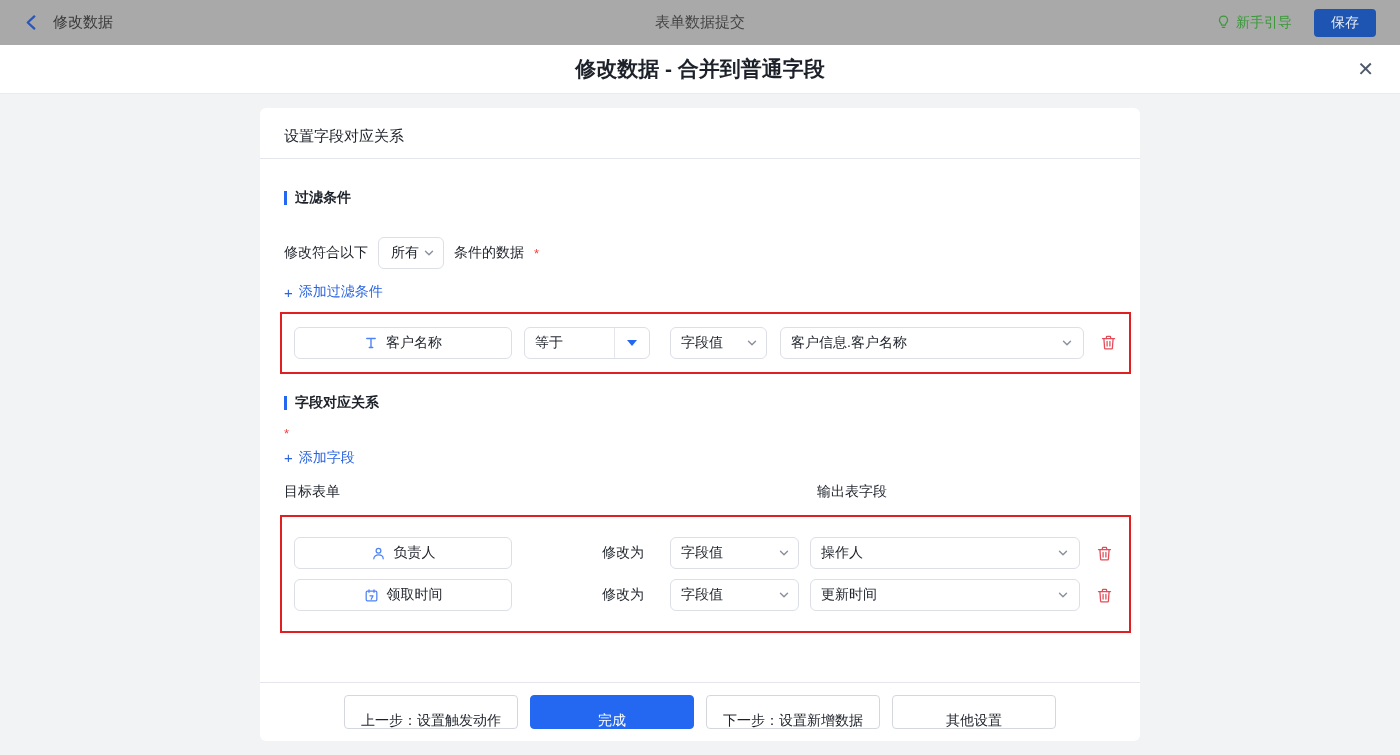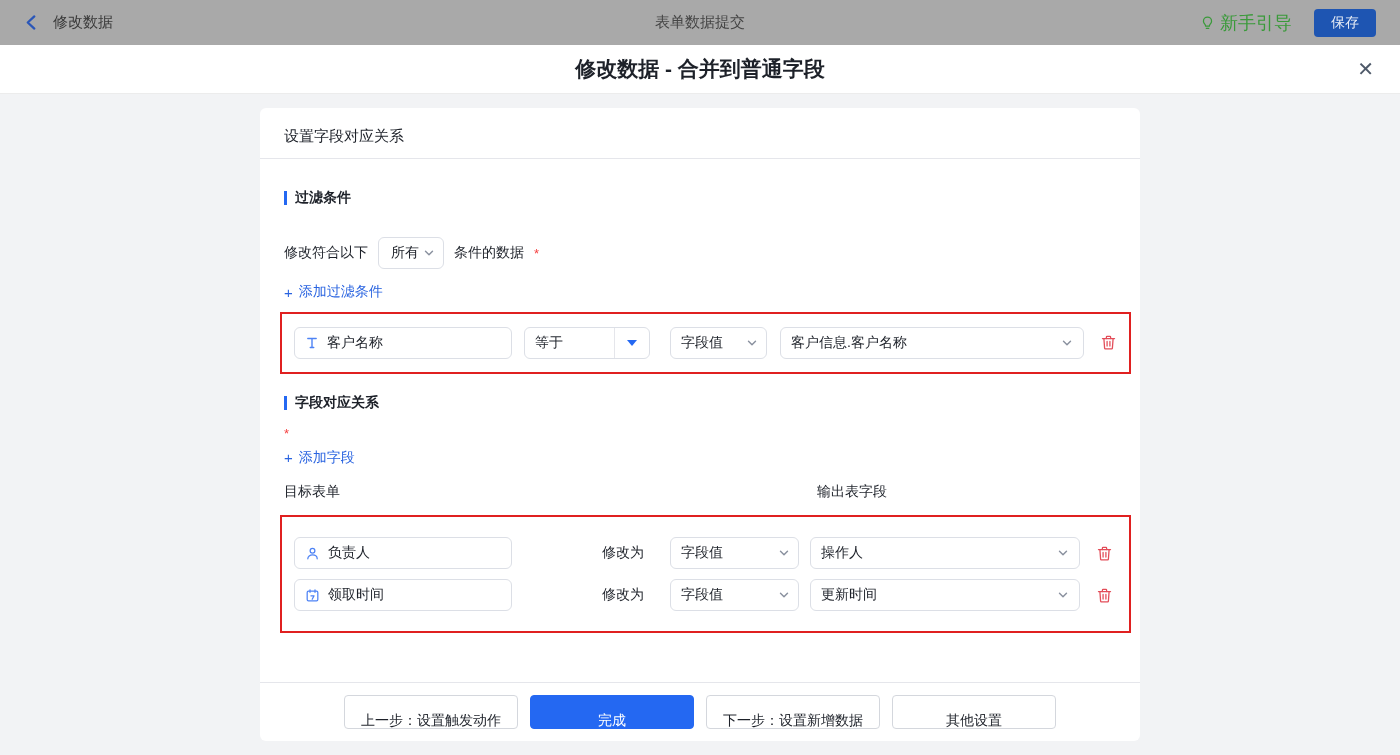--- a/index.html
+++ b/index.html
@@ -5,21 +5,21 @@
   * { margin:0; padding:0; box-sizing:border-box; }
   html,body { width:1400px; height:755px; font-family:"Liberation Sans","DejaVu Sans",sans-serif; background:#f2f3f5; overflow:hidden; }
 
   
   .topbar { height:45px; background:#a9a9a9; display:flex; align-items:center; padding:0 24px; position:relative; }
   .topbar-back { display:flex; align-items:center; gap:14px; cursor:pointer; }
   .back-icon { display:flex; align-items:center; }
   .topbar-back-label { font-size:15px; color:#3a3a3a; }
   .topbar-center { position:absolute; left:50%; transform:translateX(-50%); font-size:15px; color:#454545; }
   .topbar-right { margin-left:auto; display:flex; align-items:center; gap:22px; }
-  .guide-link { display:flex; align-items:center; gap:5px; font-size:18px; color:#3a9a3a; cursor:pointer; }
+  .guide-link { display:flex; gap:5px; font-size:14px; color:#3a9a3a; cursor:pointer; }
   .save-btn { width:62px; height:28px; border:none; border-radius:4px; background:#1e55b2; color:#e8edf5; font-size:14px; cursor:pointer; font-family:inherit; }
 
   
   .dialog-header { height:49px; background:#ffffff; display:flex; align-items:center; justify-content:center; position:relative; border-bottom:1px solid #ececec; }
   .dialog-title { font-size:21px; font-weight:700; color:#1d2129; }
   .dialog-close { position:absolute; right:26px; top:50%; transform:translateY(-50%); font-size:20px; color:#4e5969; cursor:pointer; line-height:1; }
 
   
   .page-body { height:661px; background:#f2f3f5; }
   .card { width:880px; height:633px; margin:14px auto 0; background:#fff; border-radius:6px; display:flex; flex-direction:column; }
@@ -33,21 +33,21 @@
   .mini-select { width:66px; height:32px; border:1px solid #dcdfe6; border-radius:6px; background:#fff; display:flex; align-items:center; justify-content:space-between; padding:0 8px 0 12px; font-size:14px; color:#1d2129; cursor:pointer; }
   .req-mark { color:#f53f3f; font-size:13px; }
 
   .add-link { margin-top:14px; display:inline-flex; align-items:center; gap:6px; font-size:14px; color:#2a64e0; cursor:pointer; width:fit-content; }
   .plus-glyph { font-size:15px; }
 
   .hl-box { border:2px solid #e02020; margin:10px -15px 0 -4px; padding:13px 12px; display:flex; align-items:center; }
   .hl-box2 { border:2px solid #e02020; margin:12px -15px 0 -4px; padding:20px 12px; display:flex; flex-direction:column; gap:10px; }
   .map-row { display:flex; align-items:center; }
 
-  .ctl { height:32px; border:1px solid #dcdfe6; border-radius:6px; background:#fff; display:flex; align-items:center; font-size:14px; color:#1d2129; }
+  .ctl { height:32px; border:1px solid #dcdfe6; border-radius:6px; background:#fff; display:flex; align-items:center; font-size:14px; color:#1d2129;justify-content:center; }
   .field-input { width:218px; padding:0 10px; gap:8px; }
   .op-select { width:126px; margin-left:12px; cursor:pointer; }
   .op-text { flex:1; padding:0 10px; }
   .op-caret-zone { width:35px; height:100%; border-left:1px solid #e5e6eb; display:flex; align-items:center; justify-content:center; cursor:pointer; }
   .caret-down { width:0; height:0; border-left:5px solid transparent; border-right:5px solid transparent; border-top:6px solid #2468f2; }
   .type-select { width:97px; margin-left:20px; padding:0 8px 0 10px; justify-content:space-between; cursor:pointer; }
   .value-select { flex:1; margin-left:13px; padding:0 10px; justify-content:space-between; cursor:pointer; }
   .type-select2 { width:129px; margin-left:12px; padding:0 8px 0 10px; justify-content:space-between; cursor:pointer; }
   .value-select2 { width:270px; margin-left:11px; padding:0 10px; justify-content:space-between; cursor:pointer; }
   .trash-btn { margin-left:16px; display:flex; align-items:center; cursor:pointer; }

